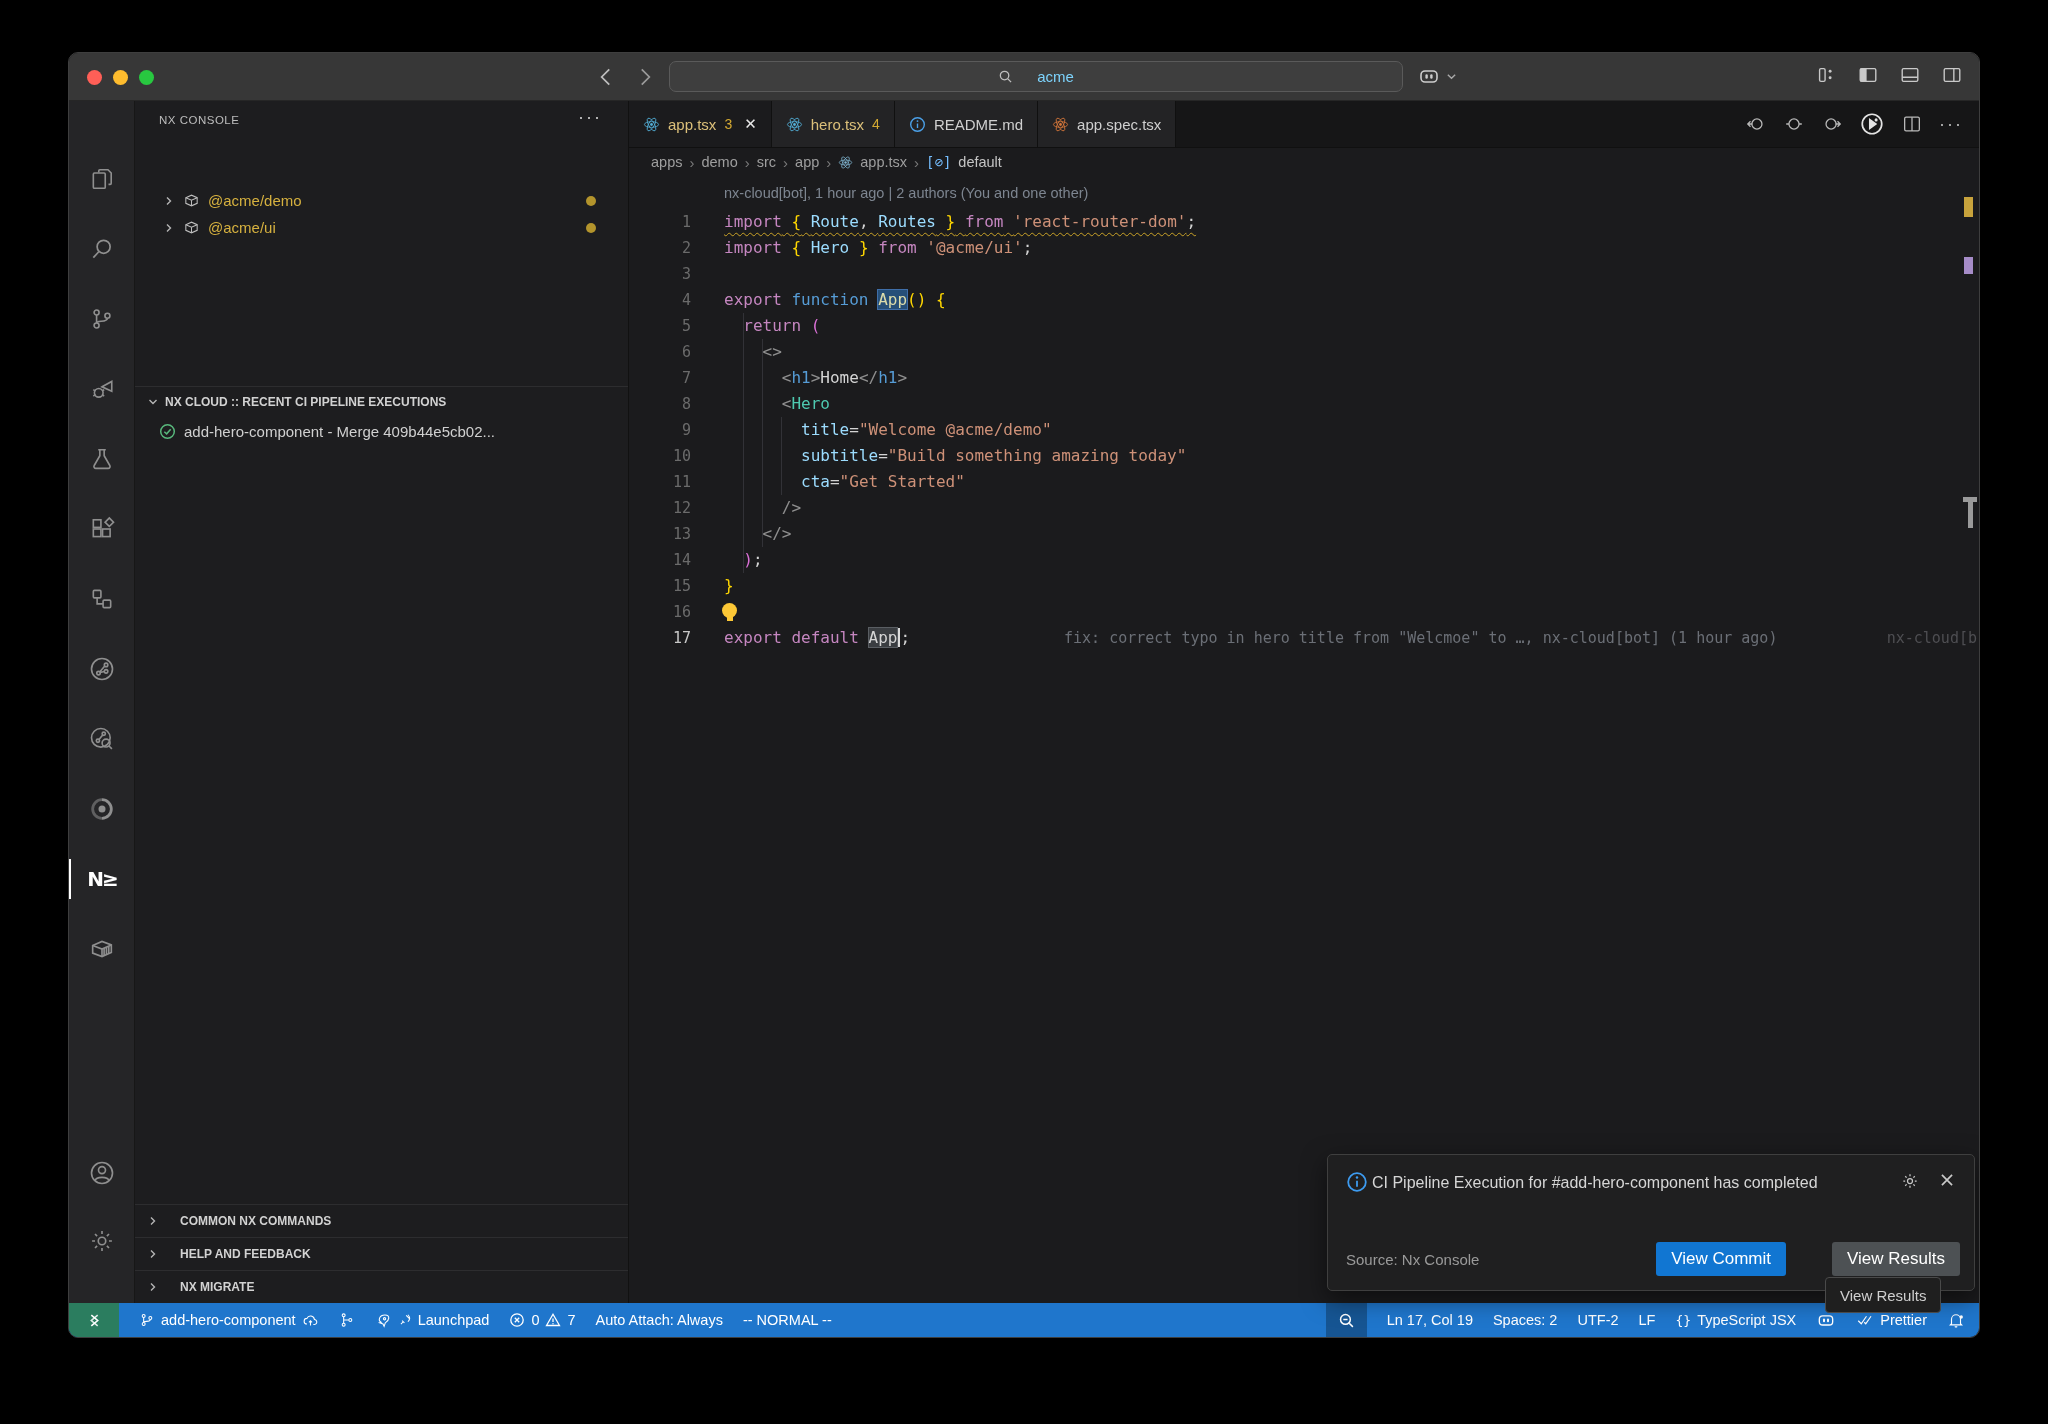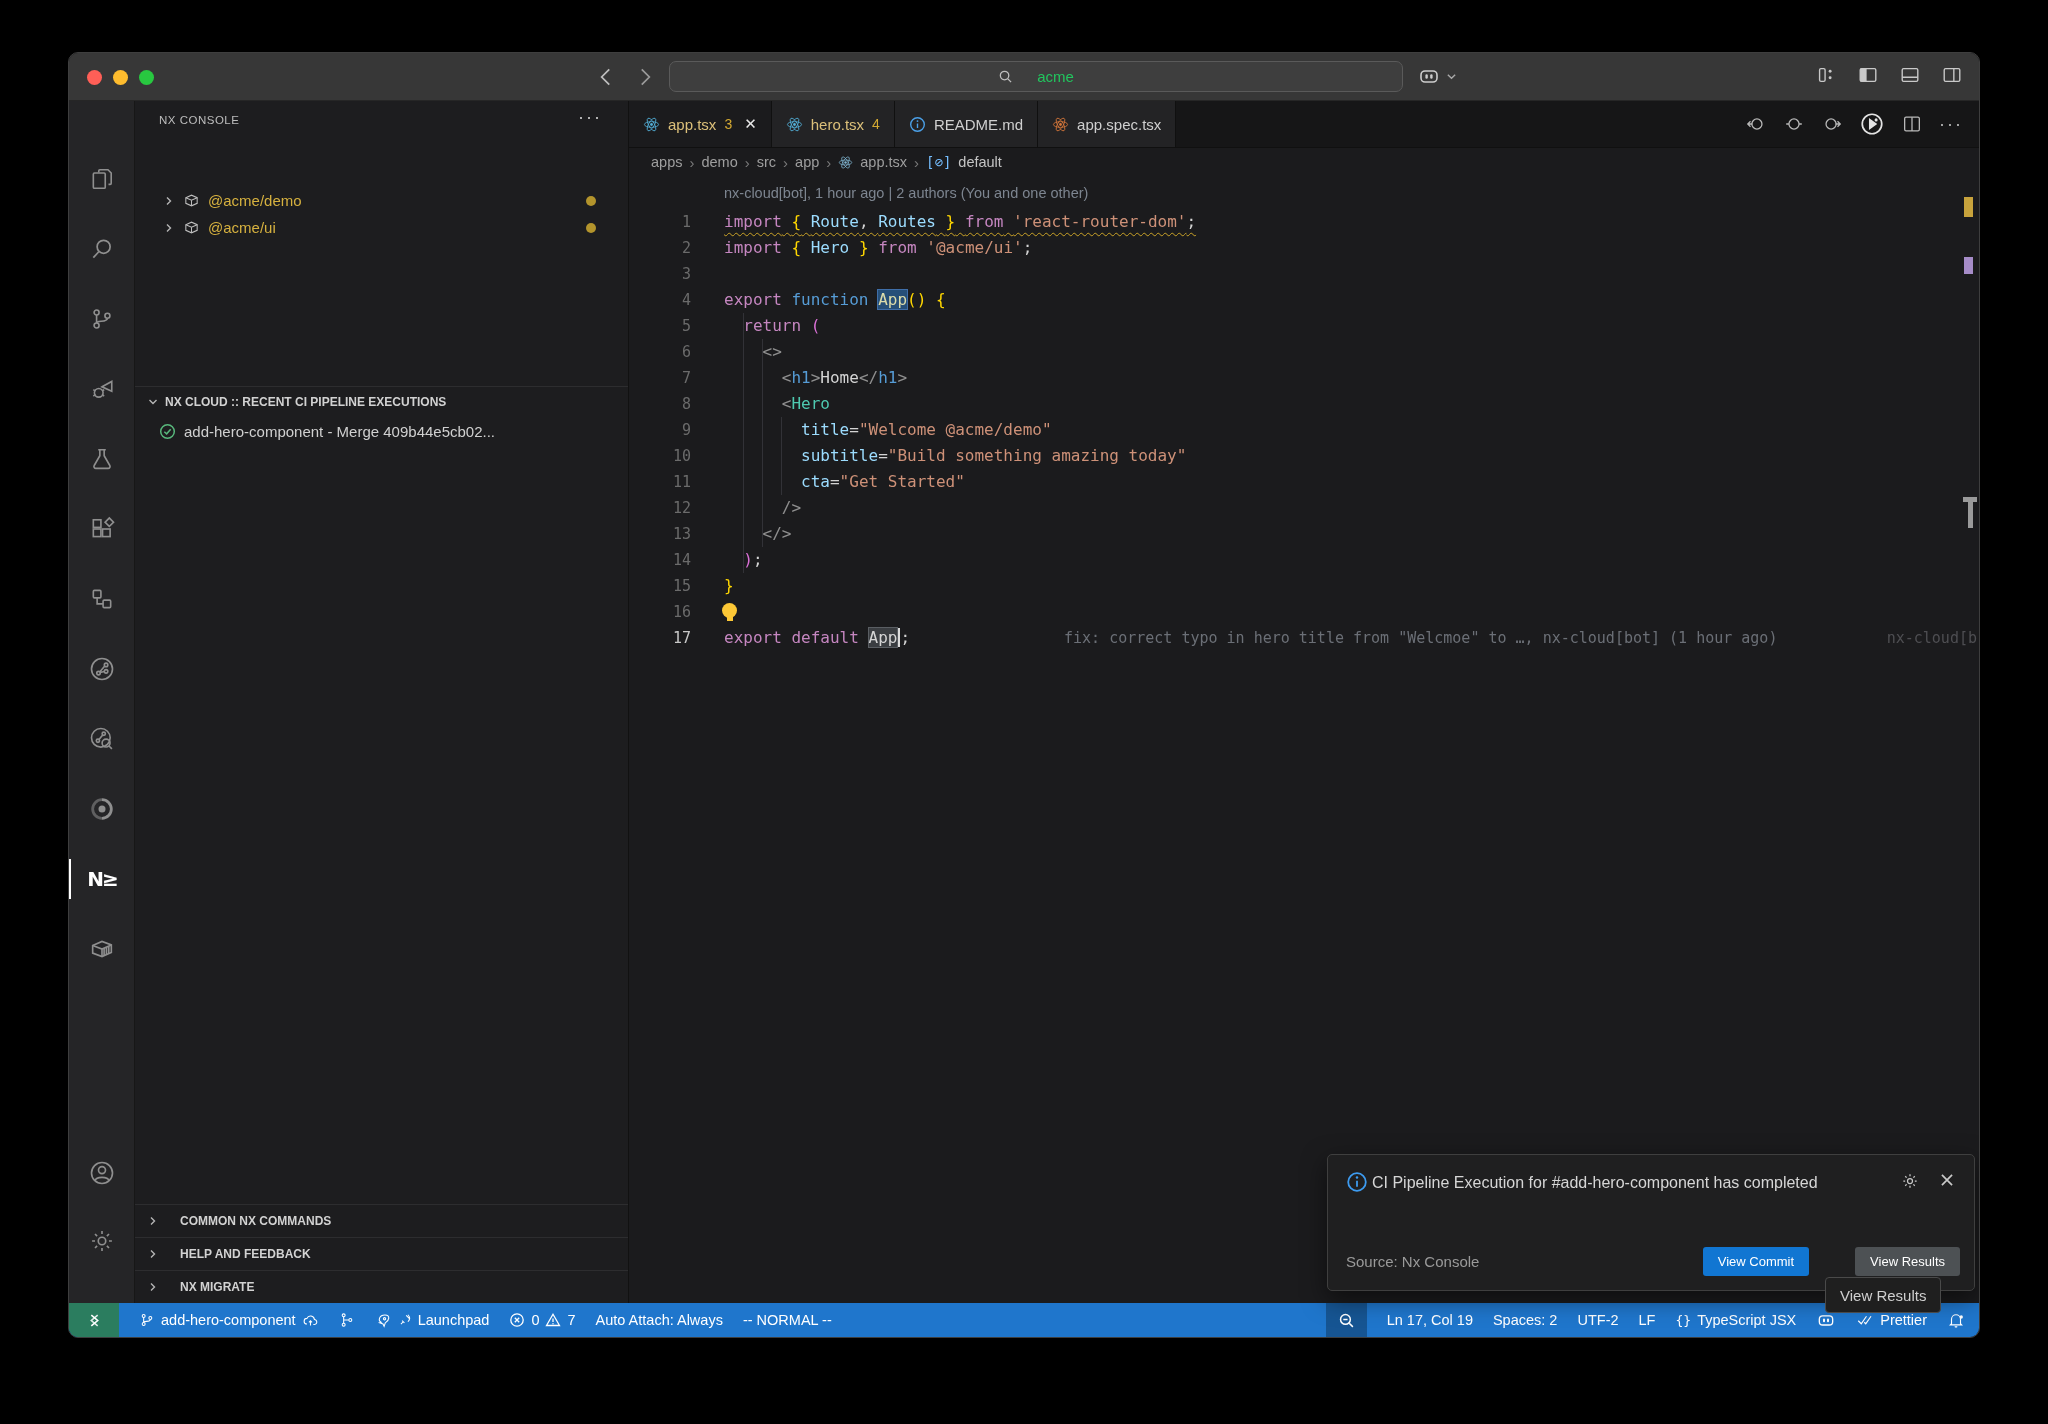--- a/index.html
+++ b/index.html
@@ -5,21 +5,21 @@
   html,body{margin:0;padding:0;background:#000;width:2048px;height:1424px;overflow:hidden;
     font-family:"Liberation Sans",sans-serif;-webkit-font-smoothing:antialiased;}
   .window{position:absolute;left:68px;top:52px;width:1912px;height:1286px;background:#1b1b1d;
     border-radius:10px;overflow:hidden;box-shadow:0 25px 70px rgba(0,0,0,.7);border:1px solid #3e3e3e;box-sizing:border-box;}
   
   .titlebar{position:absolute;left:0;top:0;width:100%;height:48px;background:#373737;border-bottom:1px solid #262626;box-sizing:border-box;}
   .tl{position:absolute;top:17px;width:15px;height:15px;border-radius:50%;}
   .tl.r{left:18px;background:#ff5f57}.tl.y{left:44px;background:#febc2e}.tl.g{left:70px;background:#28c840}
   .navarrow{position:absolute;top:11px;width:26px;height:26px;color:#bdbdbd}
   .searchbox{position:absolute;left:600px;top:8px;width:734px;height:31px;background:#3e3e3e;border:1px solid #5a5a5a;
-    border-radius:7px;display:flex;align-items:center;justify-content:center;gap:24px;color:#22c55e;font-size:15px;box-sizing:border-box;}
+    border-radius:7px;display:flex;align-items:center;justify-content:center;gap:24px;color:#7dd3fc;font-size:15px;box-sizing:border-box;}
   .tb-right{position:absolute;right:16px;top:11px;display:flex;gap:20px;align-items:center;color:#c9c9c9}
   .tb-account{position:absolute;left:1348px;top:11px;display:flex;gap:5px;align-items:center;color:#cdcdcd}
   
   .activitybar{position:absolute;left:0;top:48px;bottom:34px;width:66px;background:#252527;border-right:1px solid #171717;box-sizing:border-box;}
   .ab-icon{position:absolute;left:0;width:66px;height:52px;display:flex;align-items:center;justify-content:center;color:#8f8f8f;}
   .ab-icon.active{color:#fff}
   .ab-icon.active::before{content:"";position:absolute;left:0;top:6px;bottom:6px;width:2px;background:#fff;}
   .nxlogo{font-weight:700;font-size:20px;letter-spacing:-2px;color:#fff;font-family:"DejaVu Sans",sans-serif;}
   
   .sidebar{position:absolute;left:66px;top:48px;bottom:34px;width:494px;background:#1d1d1f;border-right:1px solid #111;box-sizing:border-box;}
@@ -76,21 +76,21 @@
   .seg-zoom{height:100%;padding:0 12px;background:rgba(0,0,0,.28);display:flex;align-items:center;}
   .sbitem{display:flex;align-items:center;gap:6px;white-space:nowrap;}
   
   .toast{position:absolute;right:4px;top:1101px;width:648px;height:137px;background:#1f1f20;border:1px solid #3f3f3f;border-radius:5px;
     box-shadow:0 8px 24px rgba(0,0,0,.5);box-sizing:border-box;padding:16px 18px 14px 18px;}
   .toast-head{display:flex;gap:4px;}
   .toast-msg{font-size:16px;color:#d6d6d6;line-height:24px;width:470px;}
   .toast-icons{margin-left:auto;display:flex;gap:18px;color:#c9c9c9;}
   .toast-foot{position:absolute;left:18px;right:14px;bottom:14px;display:flex;align-items:center;gap:34px;}
   .toast-src{font-size:15px;color:#9a9a9a;}
-  .btn{font-size:13px;color:#fff;padding:7px 15px;border-radius:3px;margin-left:12px;}
+  .btn{font-size:17px;color:#fff;padding:7px 15px;border-radius:3px;margin-left:12px;}
   .btn.primary{background:#1176d2;}
   .btn.secondary{background:#4d5154;}
   .toast-foot .spacer{flex:1}
   .tooltip{position:absolute;left:1756px;top:1224px;height:34px;padding:0 14px;background:#1f1f1f;border:1px solid #4a4a4a;border-radius:4px;
     display:flex;align-items:center;font-size:15px;color:#cfcfcf;z-index:30;}
   svg{display:block}
 </style>
 </head>
 <body>
 

